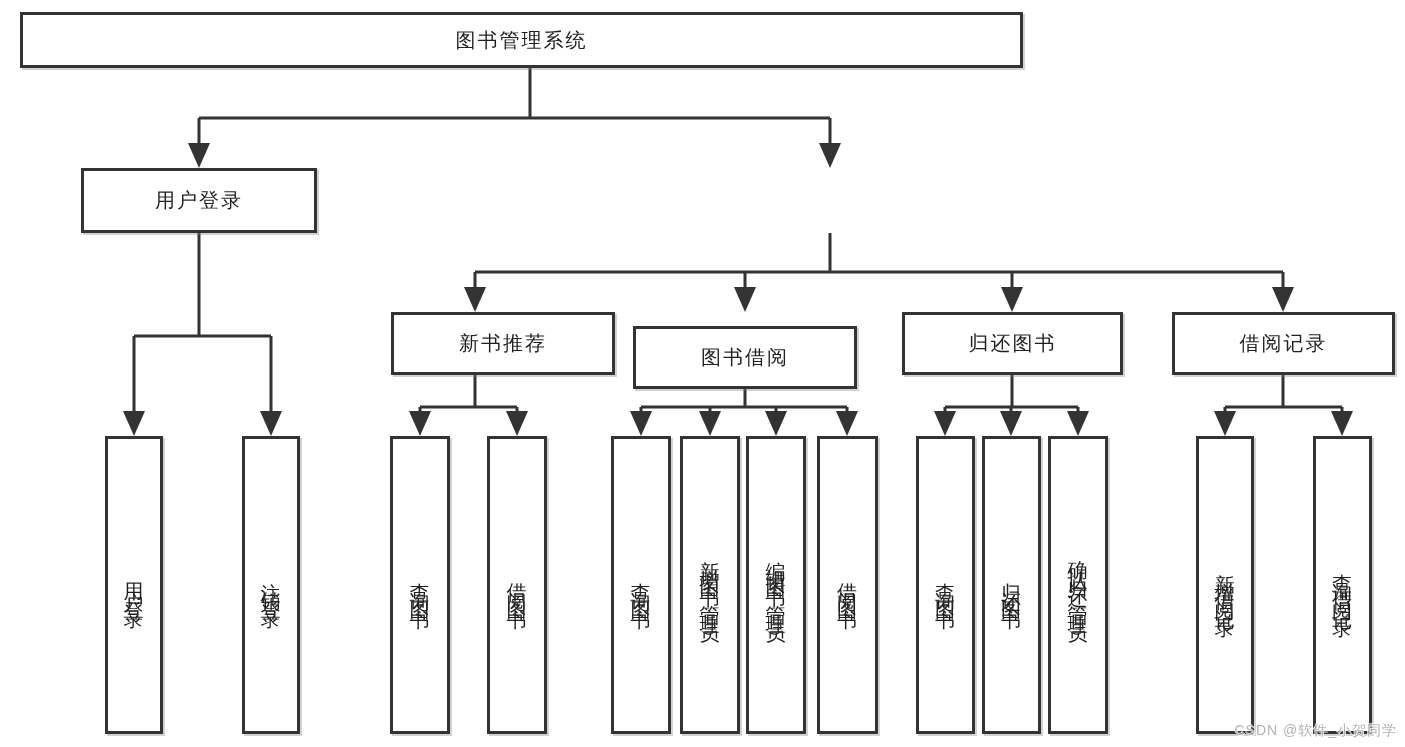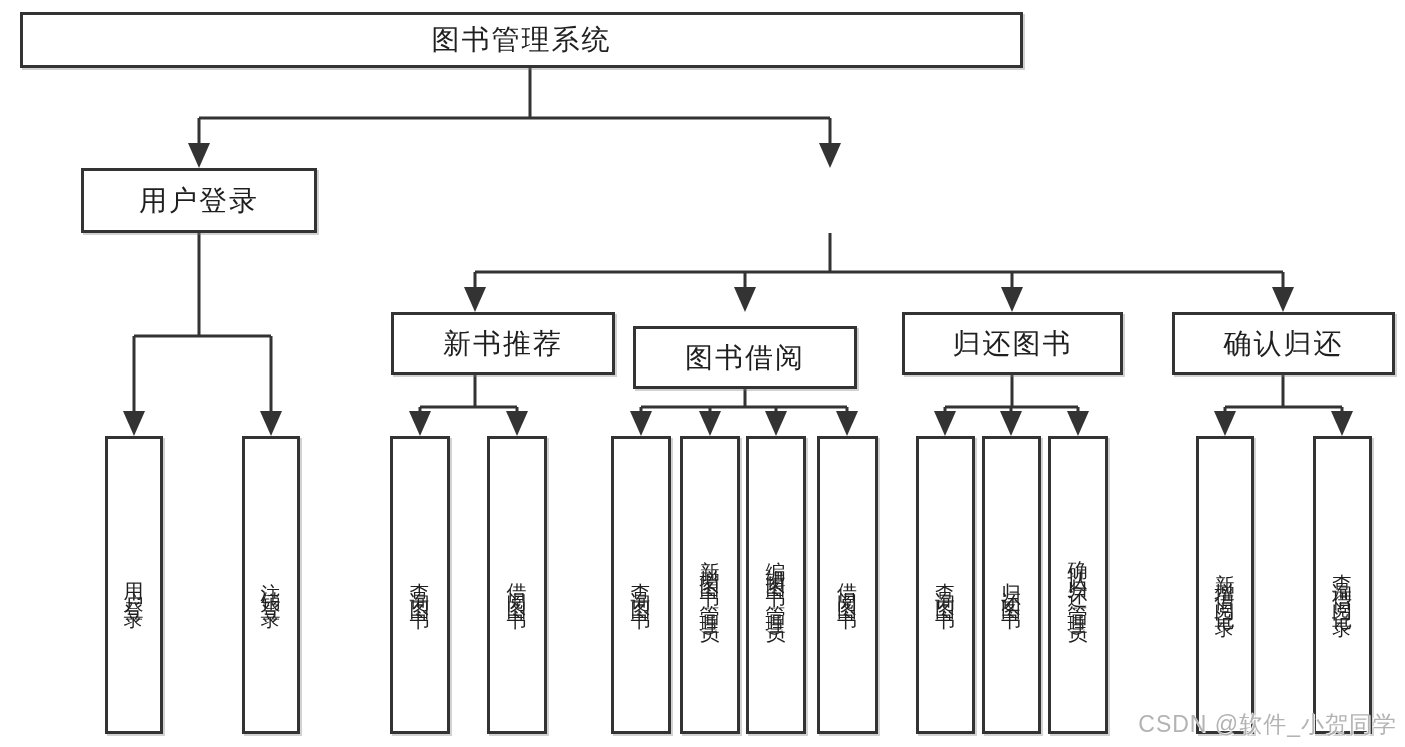--- a/index.html
+++ b/index.html
@@ -6,24 +6,24 @@
   .stage{
     position:relative;width:1405px;height:747px;background:#ffffff;
     font-family:"Liberation Sans", sans-serif;overflow:hidden;
   }
   .wires{position:absolute;left:0;top:0;z-index:0;}
   .node{
     position:absolute;box-sizing:border-box;background:#ffffff;
     border:3px solid #333333;display:flex;align-items:center;justify-content:center;
     z-index:1;box-shadow:2px 2px 0 rgba(125,125,125,0.35);
   }
-  .hlabel{font-size:28px;letter-spacing:2px;color:#1f1f1f;white-space:nowrap;}
+  .hlabel{font-size:20px;letter-spacing:2px;color:#1f1f1f;white-space:nowrap;}
   .vlabel{writing-mode:vertical-rl;font-size:20px;letter-spacing:9px;color:#1f1f1f;line-height:1;}
   .watermark{
-    position:absolute;right:8px;bottom:7px;z-index:3;font-size:23px;letter-spacing:1px;
+    position:absolute;right:8px;bottom:7px;z-index:3;font-size:14px;letter-spacing:1px;
     color:#b3b3b3;white-space:nowrap;
     text-shadow:-1px -1px 0 rgba(255,255,255,0.9),1px 1px 0 rgba(255,255,255,0.9);
   }
 </style>
 </head>
 <body>
 
 <div class="stage">
 
   <svg class="wires" width="1405" height="747" viewBox="0 0 1405 747" aria-hidden="true">
@@ -79,21 +79,21 @@
   <div class="node" style="left:363px;top:312px;width:224px;height:63px;margin-left:28px;">
     <span class="hlabel">新书推荐</span>
   </div>
   <div class="node" style="left:633px;top:326px;width:224px;height:63px;">
     <span class="hlabel">图书借阅</span>
   </div>
   <div class="node" style="left:902px;top:312px;width:221px;height:63px;">
     <span class="hlabel">归还图书</span>
   </div>
   <div class="node" style="left:1172px;top:312px;width:223px;height:63px;">
-    <span class="hlabel">确认归还</span>
+    <span class="hlabel">借阅记录</span>
   </div>
 
   <div class="node" style="left:105px;top:436px;width:58px;height:298px;">
     <span class="vlabel">用户登录</span>
   </div>
   <div class="node" style="left:242px;top:436px;width:58px;height:298px;">
     <span class="vlabel">注销登录</span>
   </div>
 
   <div class="node" style="left:390px;top:436px;width:60px;height:298px;">

